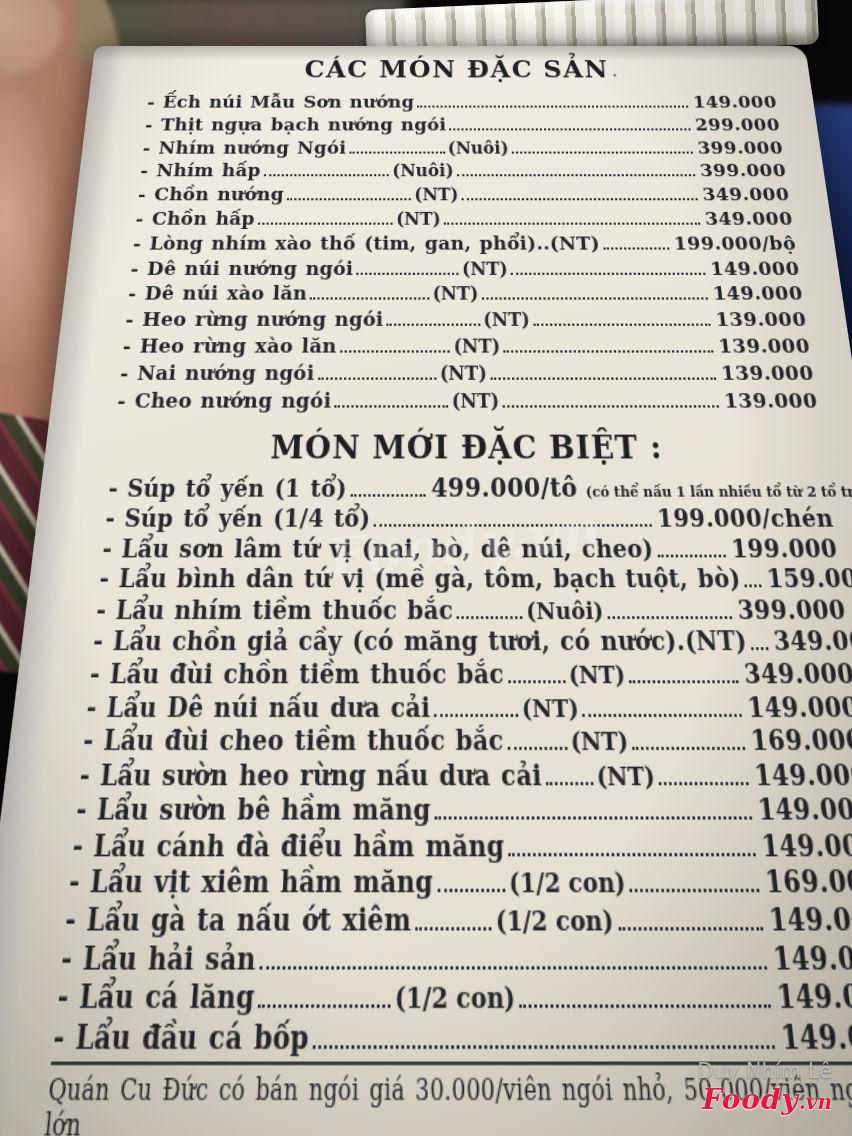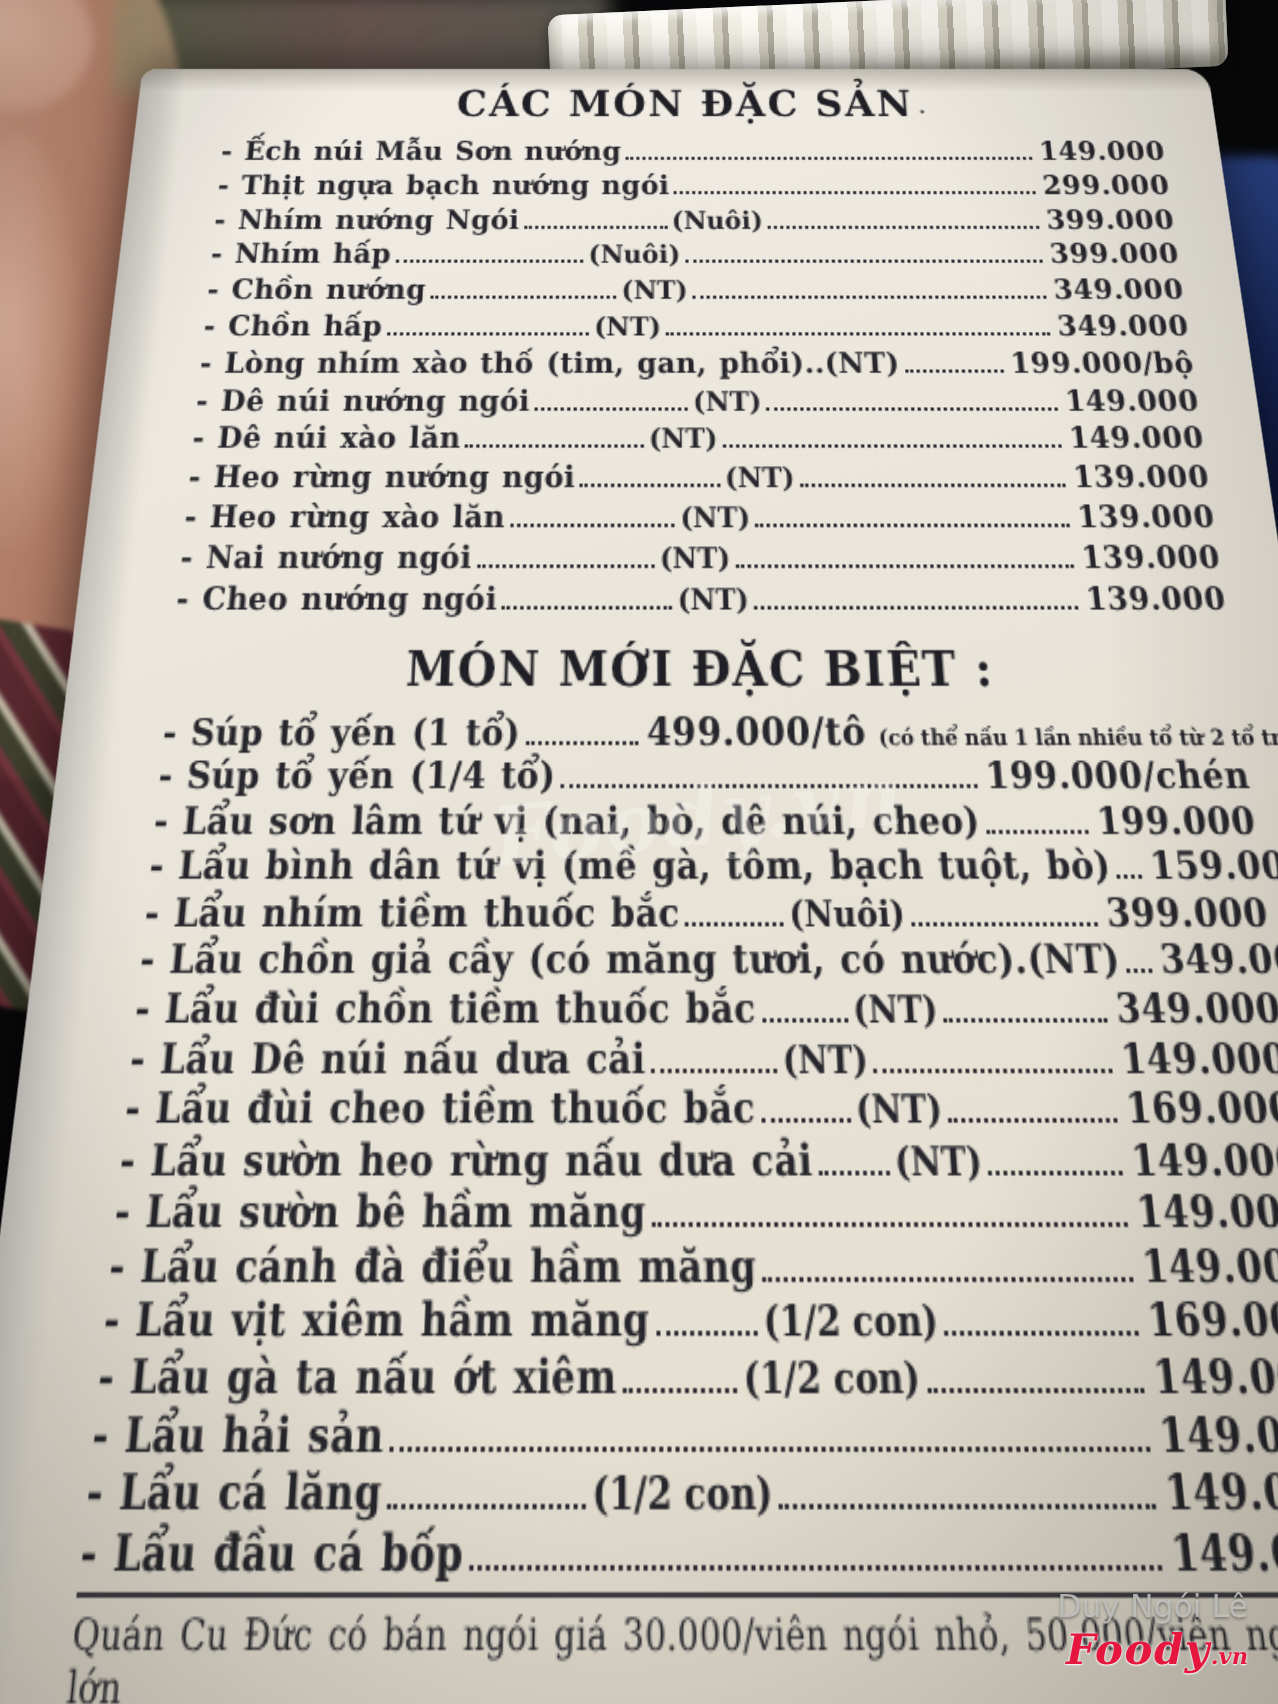--- a/index.html
+++ b/index.html
@@ -119,21 +119,21 @@
   .credit-name {
     font-family:"DejaVu Sans","Liberation Sans",sans-serif;
     font-size:21px; color:rgba(192,192,190,.88);
     text-shadow:0 1px 2px rgba(0,0,0,.35);
   }
   .credit-brand {
     font-size:28px; font-weight:bold; font-style:italic; letter-spacing:1px;
     color:#e5173f;
     text-shadow:0 0 2px rgba(255,255,255,.95), 0 1px 1px rgba(255,255,255,.8);
   }
-  .credit-brand .vn { font-size:15px; letter-spacing:0; }
+  .credit-brand .vn { font-size:20px; letter-spacing:0; }
 </style>
 </head>
 <body>
 
 <div class="photo">
   <div class="hand">
     <div class="fingertip"></div>
     <div class="finger-shade"></div>
   </div>
   <div class="plaid"></div>
@@ -444,16 +444,16 @@
 </div>
     <div class="footer">
       <div class="footer-line"></div>
       <div class="footer-text">Quán Cu Đức có bán ngói giá 30.000/viên ngói nhỏ, 50.000/viên ngói lớn</div>
     </div>
   </div>
 
   <div class="vignette"></div>
   <div class="wm-center">Foody.vn</div>
   <div class="credit">
-    <div class="credit-name">Duy Ngói Lê</div>
+    <div class="credit-name">Duy Nhím Lê</div>
     <div class="credit-brand"><span>Foody</span><span class="vn">.vn</span></div>
   </div>
 </div>
 
 </body></html>

